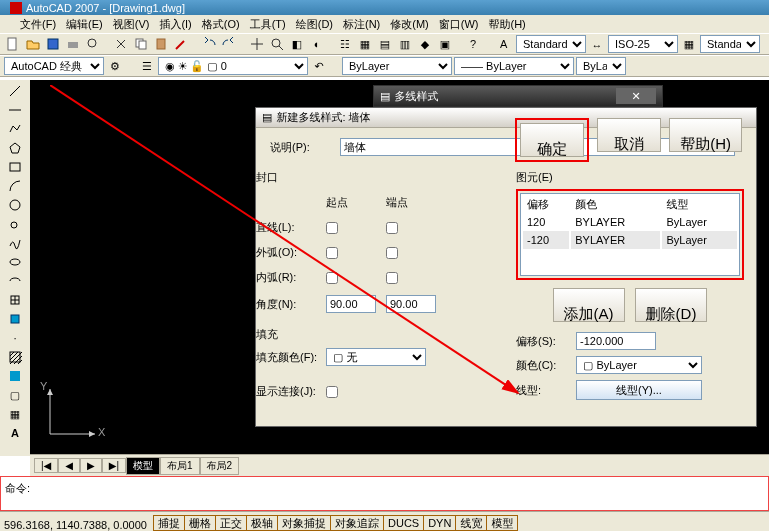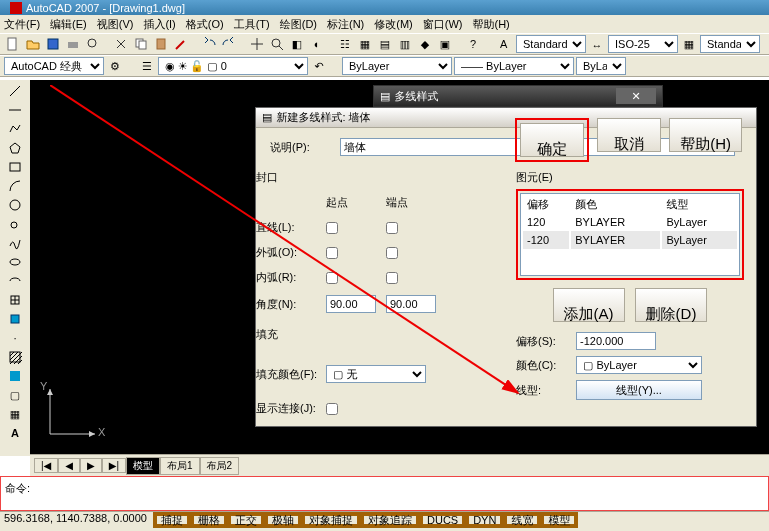--- a/index.html
+++ b/index.html
@@ -1,34 +1,34 @@
 <!DOCTYPE html>
 <html><head>
 <meta charset="utf-8">
 <style>
 * { box-sizing: border-box; margin: 0; padding: 0; font-family: "Microsoft YaHei", SimSun, sans-serif; font-size: 11px; }
 body { width: 769px; height: 531px; background: #fff; position: relative; overflow: hidden; }
 .titlebar { height: 15px; background: linear-gradient(#5aa0d0,#3a80b0); color: #fff; display: flex; align-items: center; padding: 0 10px; gap: 4px; }
 .titlebar .ico { width: 12px; height: 12px; background: #c00; }
-.menubar { height: 18px; background: #ece9d8; display: flex; align-items: center; padding: 0 0; gap: 2px; }
+.menubar { height: 18px; background: #ece9d8; display: flex; align-items: center; padding: 0 16px; gap: 2px; }
 .menubar span { padding: 0 4px; cursor: default; }
 .toolbar { height: 22px; background: #ece9d8; border-top: 1px solid #fff; border-bottom: 1px solid #aca899; display: flex; align-items: center; padding: 0 4px; gap: 2px; }
 .tbtn { width: 18px; height: 18px; border: 1px solid transparent; display: inline-flex; align-items: center; justify-content: center; }
 .tbtn svg { width: 14px; height: 14px; }
 .sel { height: 18px; border: 1px solid #7f9db9; background: #fff; font-size: 11px; padding: 0 2px; }
 .canvas { position: absolute; left: 30px; top: 80px; right: 0; bottom: 75px; background: #000; }
 .ltb { position: absolute; left: 0; top: 80px; width: 30px; bottom: 75px; background: #ece9d8; display: flex; flex-direction: column; align-items: center; padding-top: 2px; gap: 1px; }
 .ltb .tbtn { width: 18px; height: 18px; }
 .ucs { position: absolute; left: 40px; bottom: 85px; color: #999; font-size: 10px; pointer-events: none; }
 .tabrow { position: absolute; left: 30px; bottom: 55px; height: 22px; right: 0; background: #ece9d8; display: flex; align-items: center; padding: 0 4px; gap: 0; border-top: 1px solid #aca899; }
 .tab { padding: 1px 6px; border: 1px solid #aca899; background: #ece9d8; font-size: 10px; }
 .tab.act { background: #000; color: #fff; }
 .cmdline { position: absolute; left: 0; bottom: 20px; right: 0; height: 35px; background: #fff; border: 1px solid #ef4444; padding: 4px; font-size: 11px; }
-.status { position: absolute; left: 0; bottom: 0; right: 0; height: 20px; background: #ece9d8; display: flex; align-items: flex-start; padding: 0 4px; gap: 0; font-size: 10px; border-top: 1px solid #aca899; }
-.status .sbtn { padding: 0 4px; border: 4px solid #a16207; height: 16px; display: inline-flex; align-items: center; margin-left: -1px; }
+.status { position: absolute; left: 0; bottom: 0; right: 0; height: 20px; background: #ece9d8; display: flex; align-items: flex-end; padding: 0 4px; gap: 0; font-size: 10px; border-top: 1px solid #aca899; }
+.status .sbtn { padding: 0 4px; border: 1px solid #a16207; height: 16px; display: inline-flex; align-items: center; margin-left: -1px; }
 
 
 .dlg1 { position: absolute; left: 373px; top: 85px; width: 290px; height: 22px; background: linear-gradient(#5a5a5a,#2a2a2a); color: #fff; display: flex; align-items: center; padding: 0 6px; gap: 4px; border: 1px solid #333; }
 .dlg1 .x { margin-left: auto; width: 40px; height: 16px; background: #666; display: flex; align-items: center; justify-content: center; }
 
 
 .dlg { position: absolute; left: 255px; top: 107px; width: 502px; height: 320px; background: #ece9d8; border: 1px solid #666; box-shadow: 2px 2px 6px rgba(0,0,0,.4); }
 .dlg .dtitle { height: 20px; background: linear-gradient(#fff,#d4d0c8); display: flex; align-items: center; padding: 0 6px; gap: 4px; border-bottom: 1px solid #aca899; }
 .dlg .body { padding: 10px 14px; position: relative; }
 .row { display: flex; align-items: center; margin-bottom: 6px; }
@@ -319,21 +319,21 @@
         <span>内弧(R):</span>
         <input type="checkbox" class="chk" style="">
         <input type="checkbox" class="chk" style="">
 
         <span>角度(N):</span>
         <input class="inp" style="width: 50px;" value="90.00">
         <input class="inp" style="width: 50px;" value="90.00">
       </div>
 
       <div style="margin-top:14px">填充</div>
-      <div class="row" style="margin-top:23px">
+      <div class="row" style="margin-top:6px">
         <span class="lbl">填充颜色(F):</span>
         <select class="sel" style="width:100px"><option>▢ <span>无</span></option></select>
       </div>
       <div class="row" style="margin-top:18px">
         <span class="lbl">显示连接(J):</span>
         <input type="checkbox" class="chk" style="">
       </div>
     </div>
 
     <div class="rightpane">

